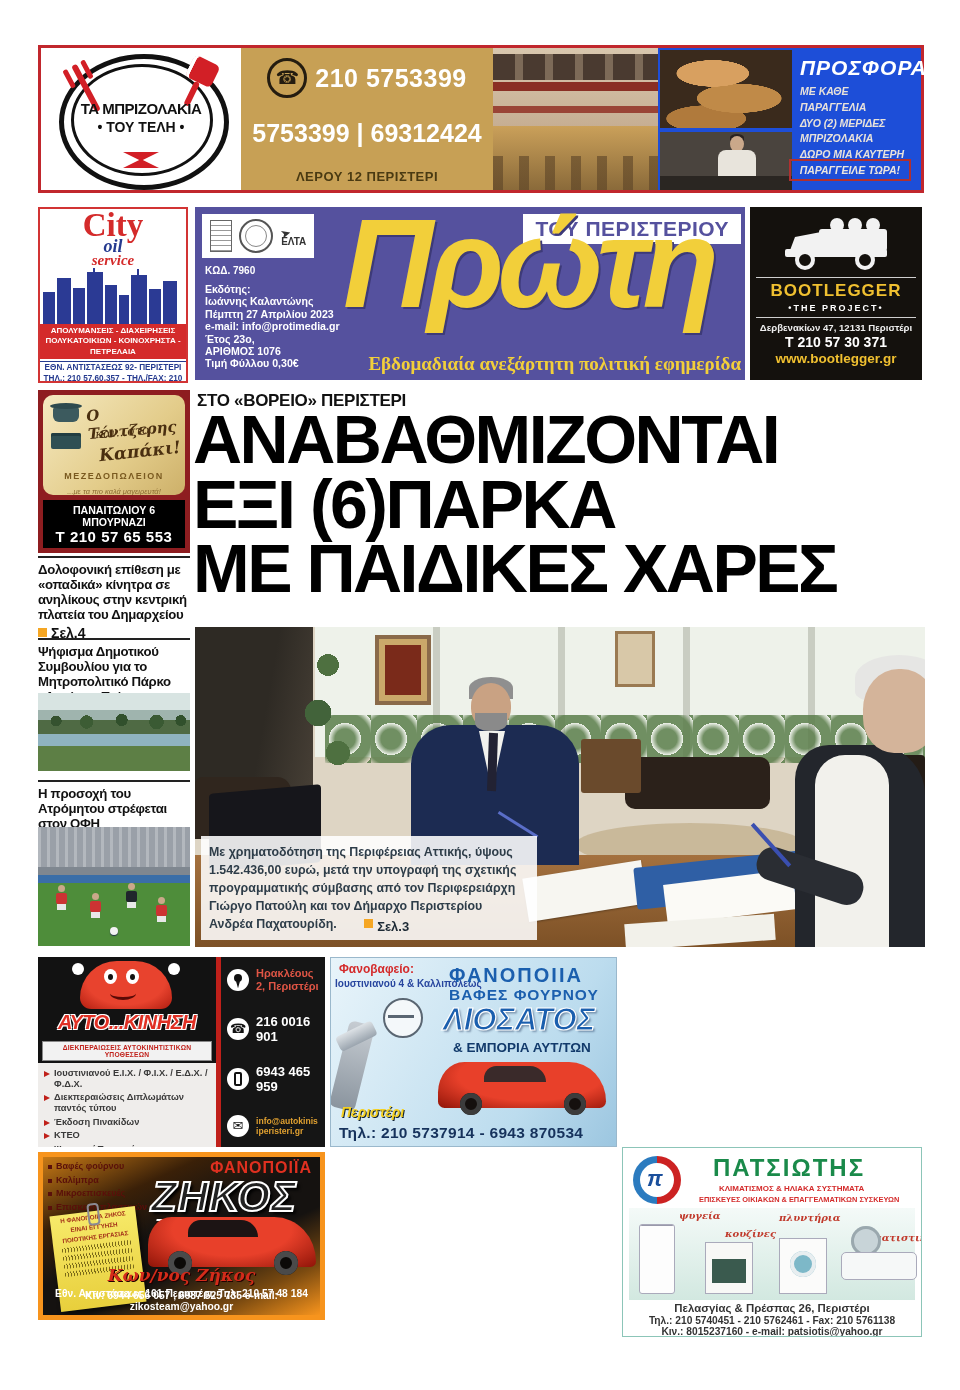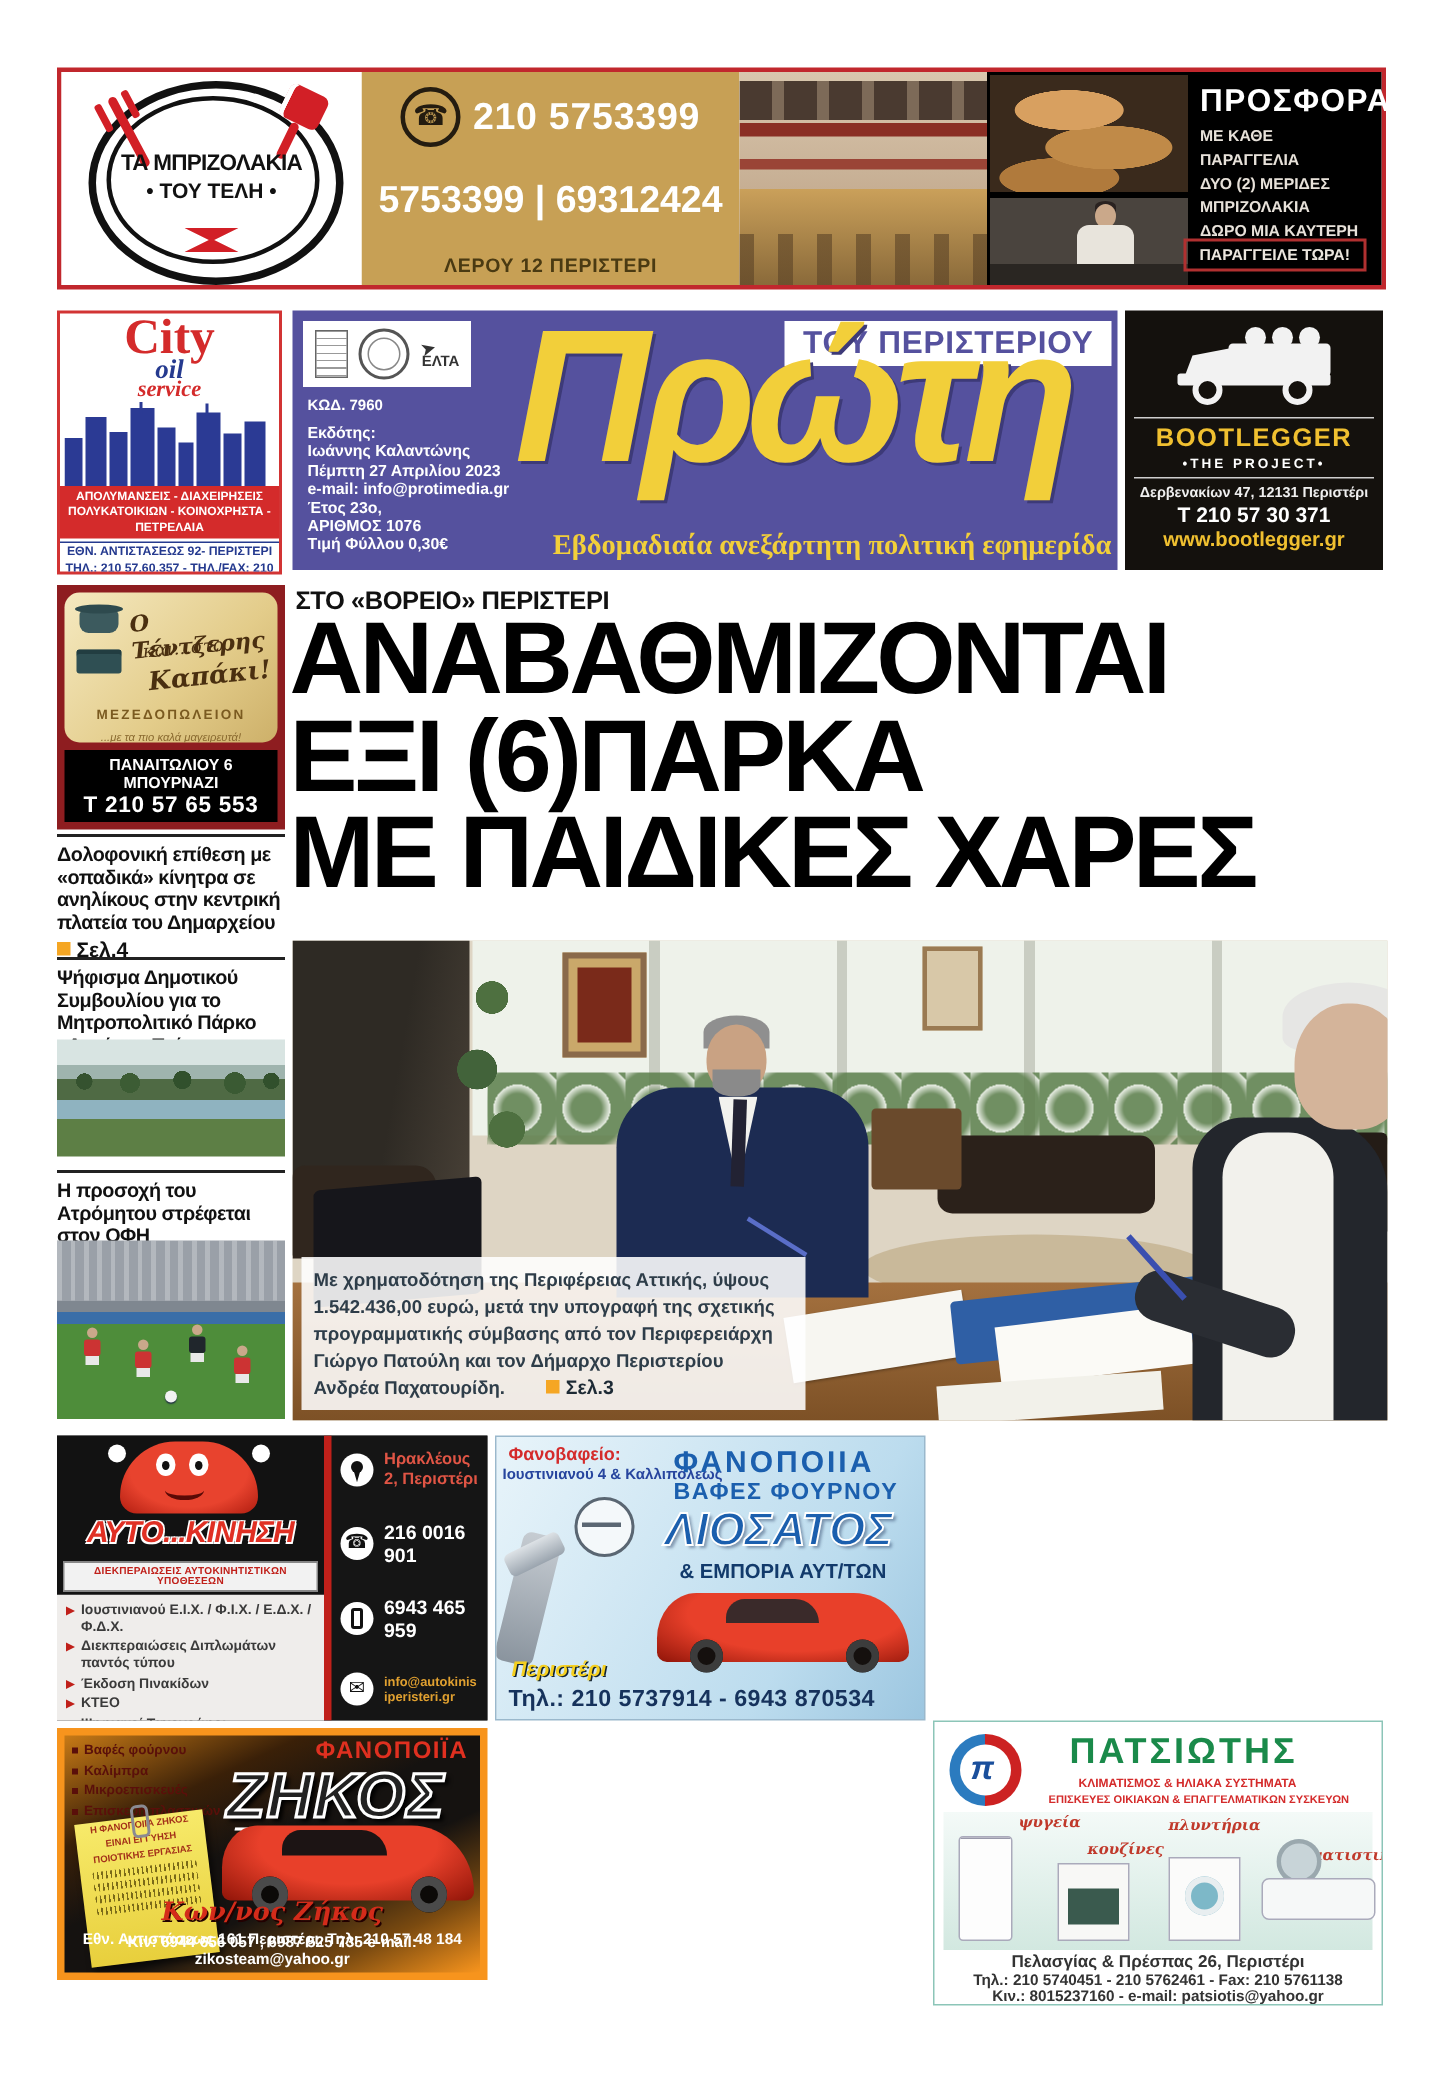--- a/index.html
+++ b/index.html
@@ -32,21 +32,21 @@
   .tb-addr{color:#4a3a12;font-size:13px;font-weight:900;letter-spacing:0.5px;}
   .tb-photo{width:165px;flex:none;position:relative;background:linear-gradient(#d9c7ae,#b79a7d);overflow:hidden;}
   .tb-photo .awn{position:absolute;left:0;right:0;top:34px;height:9px;background:#8a2f24;}
   .tb-photo .awn2{position:absolute;left:0;right:0;top:58px;height:7px;background:#9a4436;}
   .tb-photo .win{position:absolute;left:0;right:0;top:6px;height:26px;
                  background:repeating-linear-gradient(90deg,#4a3a30 0 22px,#7d6a58 22px 30px);}
   .tb-photo .inner{position:absolute;left:0;right:0;bottom:0;height:64px;
                  background:linear-gradient(#caa05a,#8a6a3a);}
   .tb-photo .tables{position:absolute;left:0;right:0;bottom:0;height:34px;
                  background:repeating-linear-gradient(90deg,#5a4226 0 10px,transparent 10px 26px);opacity:.6;}
-  .tb-dark{flex:1;background:#000000;position:relative;color:#fff;}
+  .tb-dark{flex:1;background:#1d4ed8;position:relative;color:#fff;font-style:italic;}
   .meat-img{position:absolute;left:2px;top:2px;width:132px;height:78px;overflow:hidden;
             background:radial-gradient(ellipse 60px 22px at 40% 30%,#d8a060 0 60%,transparent 61%),
                        radial-gradient(ellipse 70px 24px at 60% 62%,#c08a48 0 60%,transparent 61%),
                        radial-gradient(ellipse 66px 22px at 35% 88%,#b07a3c 0 60%,transparent 61%),#3a2a1c;}
   .cook-img{position:absolute;left:2px;top:84px;width:132px;height:58px;background:#4a443e;overflow:hidden;}
   .cook-img .head{position:absolute;left:70px;top:4px;width:14px;height:16px;background:#caa88a;border-radius:50%;}
   .cook-img .hair{position:absolute;left:70px;top:2px;width:14px;height:7px;background:#2a2220;border-radius:50% 50% 0 0;}
   .cook-img .shirt{position:absolute;left:58px;top:18px;width:38px;height:40px;background:#e8e4dc;border-radius:8px 8px 0 0;}
   .cook-img .counter{position:absolute;left:0;bottom:0;width:100%;height:14px;background:#2a2622;}
   .offer{position:absolute;left:142px;right:8px;top:8px;}
@@ -182,21 +182,21 @@
   .mp-pen1{position:absolute;left:300px;top:196px;width:46px;height:3px;background:#5a6ec8;transform:rotate(32deg);}
   .mp-man2-head{position:absolute;left:668px;top:42px;width:74px;height:84px;background:#d4b49a;border-radius:48% 48% 42% 42%;}
   .mp-man2-hair{position:absolute;left:660px;top:28px;width:88px;height:46px;background:#e6e6e4;border-radius:50% 50% 20% 20%;}
   .mp-man2-body{position:absolute;left:600px;top:118px;width:130px;height:202px;background:#23262c;border-radius:34px 50px 0 0;}
   .mp-man2-shirt{position:absolute;left:620px;top:128px;width:74px;height:192px;background:#f2f1ec;border-radius:30px 30px 0 0;}
   .mp-man2-arm{position:absolute;left:560px;top:232px;width:110px;height:34px;background:#2a2d33;border-radius:16px;transform:rotate(18deg);}
   .mp-pen2{position:absolute;left:548px;top:216px;width:56px;height:4px;background:#3a4fb0;transform:rotate(48deg);}
   .mp-caption{position:absolute;left:6px;bottom:7px;width:336px;background:rgba(255,255,255,.88);
       padding:6px 8px;box-sizing:border-box;}
   .mp-caption .txt{font-size:12.4px;font-weight:bold;line-height:1.2;color:#2e3d49;display:inline;}
-  .mp-caption .pg{display:inline-flex;align-items:center;gap:4px;font-size:13px;font-weight:900;color:#1d2a35;margin-left:4px;padding-left:19px;}
+  .mp-caption .pg{display:inline-flex;gap:4px;font-size:13px;font-weight:900;color:#1d2a35;margin-left:4px;padding-left:19px;}
 
   
   .ad{box-sizing:border-box;overflow:hidden;}
   
   .ad-auto{left:38px;top:957px;width:287px;height:190px;display:flex;background:#111;}
   .ak-main{width:178px;flex:none;display:flex;flex-direction:column;}
   .ak-top{height:106px;background:#121212;position:relative;flex:none;}
   .ak-car{position:absolute;left:42px;top:4px;width:92px;height:48px;
       background:radial-gradient(ellipse at 50% 40%,#e8432e 0 60%,#b01d10 100%);border-radius:46px 46px 14px 14px;}
   .ak-car .e1,.ak-car .e2{position:absolute;top:8px;width:13px;height:15px;background:#fff;border-radius:50%;}

